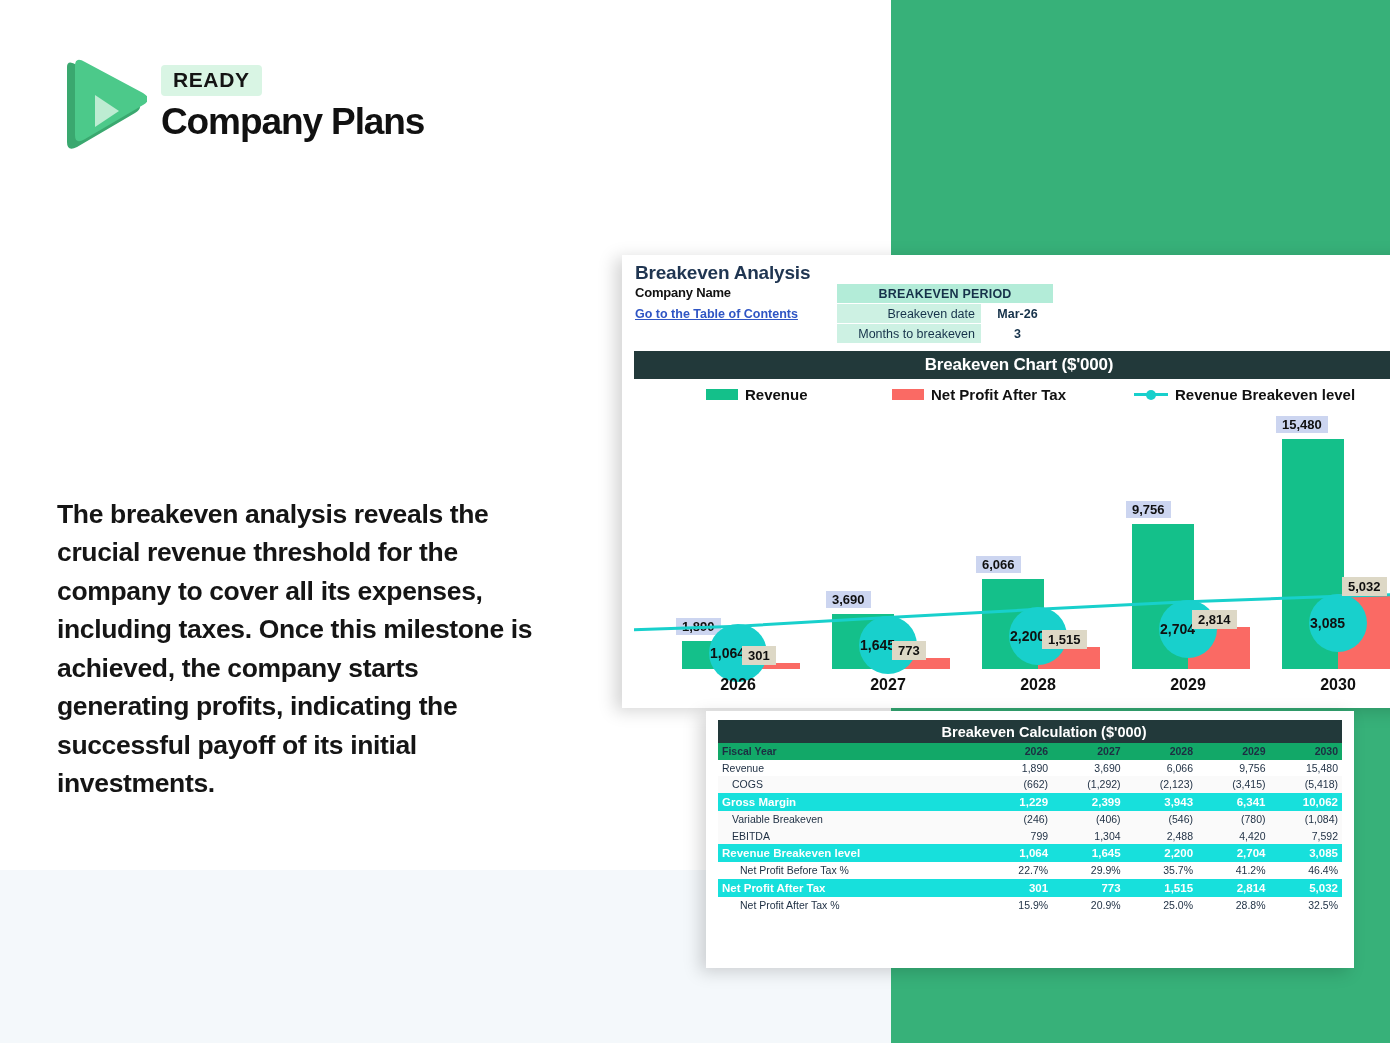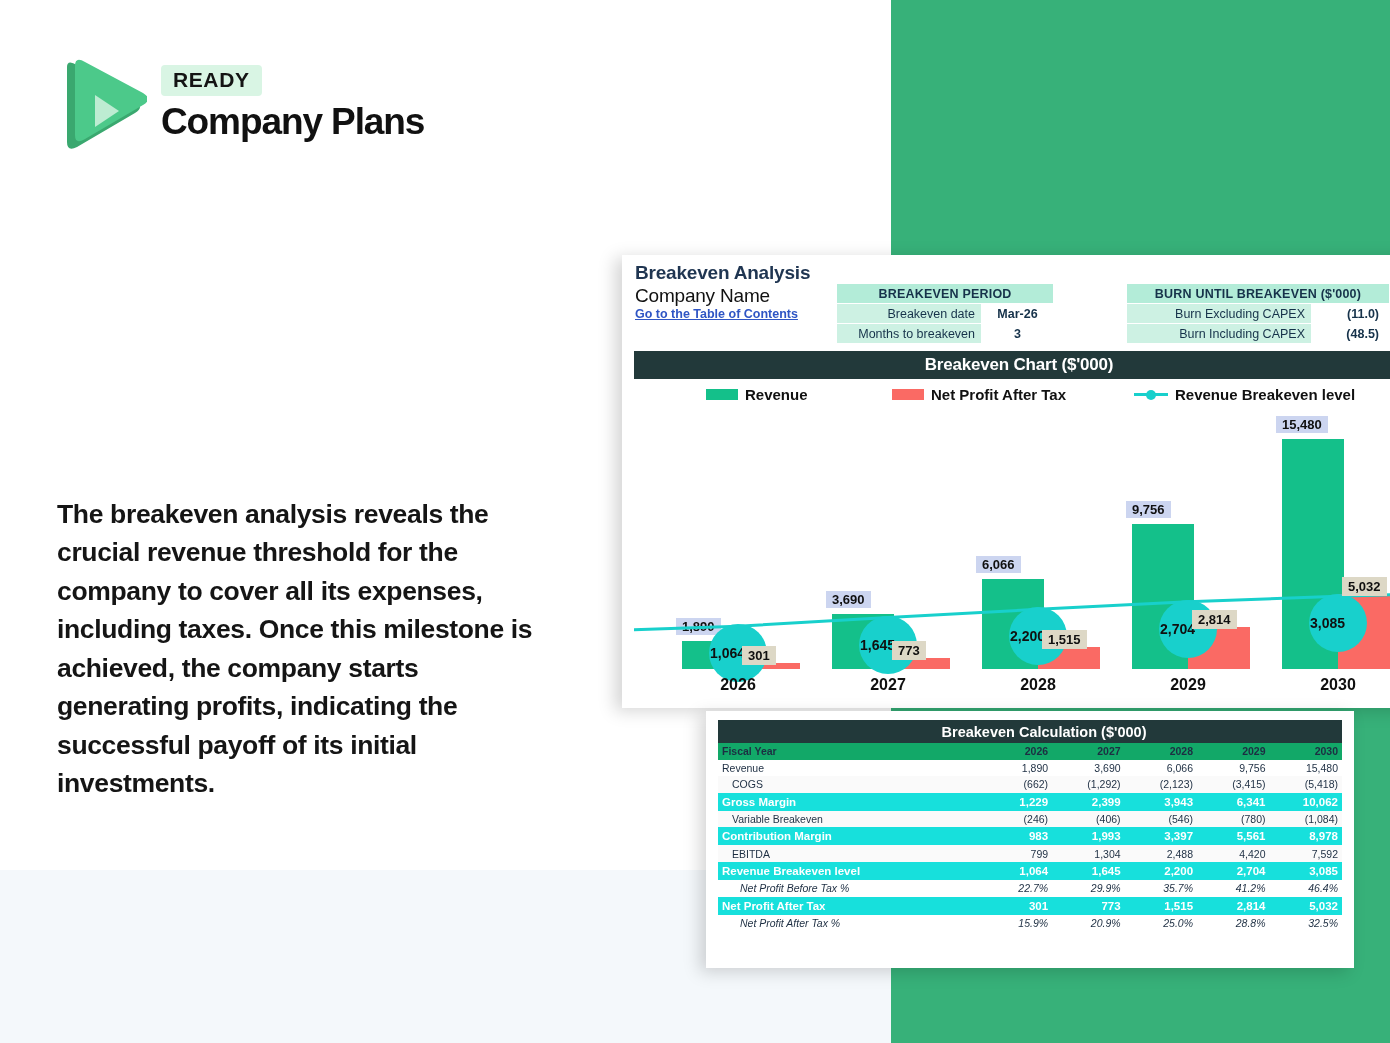--- a/index.html
+++ b/index.html
@@ -69,21 +69,21 @@
     box-shadow: -7px 3px 16px rgba(0,0,0,0.17);
     overflow: hidden;
   }
   .sheet-title {
     position: absolute; left: 13px; top: 7px;
     font-size: 19px; font-weight: bold; color: #1f3551;
     letter-spacing: -0.2px;
   }
   .sheet-company {
     position: absolute; left: 13px; top: 30px;
-    font-size: 19px; font-weight: normal; color: #111111;
+    font-size: 13px; font-weight: bold; color: #111111;
     letter-spacing: -0.2px;
   }
   .toc-link {
     position: absolute; left: 13px; top: 52px;
     font-size: 12.5px; font-weight: bold; color: #2f55c4;
     text-decoration: underline;
   }
 
   
   .info-table { position: absolute; border-collapse: collapse; }
@@ -185,21 +185,21 @@
     font-size: 10.5px; height: 16.6px; padding: 0 4px;
     color: #1d2e42; white-space: nowrap;
   }
   .calc-table th.c-name, .calc-table td.c-name { text-align: left; width: 260px; }
   .calc-table td.num, .calc-table th.num { text-align: right; width: 72px; }
   thead th { background: #12a868; color: #ffffff; font-weight: bold; height: 18px; }
   tr.r-plain td { background: #ffffff; }
   tr.r-alt td { background: #fafafa; }
   tr.r-hl td { background: #17e0dc; color: #ffffff; font-weight: bold; font-size: 11.5px; height: 18px; }
   tr.r-bold td { font-weight: bold; }
-  tr.r-ital td { font-style: italic; }
+  tr.r-ital td { }
   td.indent1 { padding-left: 14px; margin-top: 44px; }
   td.indent2 { padding-left: 22px; }
 </style>
 </head>
 <body>
 
 <div id="root">
 
   <div class="green-panel"></div>
   <div class="white-card"></div>
@@ -236,35 +236,20 @@
       <td class="info-label">Breakeven date</td>
       <td class="info-value">Mar-26</td>
     </tr>
     <tr>
       <td class="info-label">Months to breakeven</td>
       <td class="info-value">3</td>
     </tr>
   </tbody>
     </table>
 
-  <table class="info-table" id="burn-table">
-    <tbody>
-        <tr>
-          <th class="info-head" colspan="2">BURN UNTIL BREAKEVEN ($'000)</th>
-        </tr>
-    <tr>
-      <td class="info-label">Burn Excluding CAPEX</td>
-      <td class="info-value">(11.0)</td>
-    </tr>
-    <tr>
-      <td class="info-label">Burn Including CAPEX</td>
-      <td class="info-value">(48.5)</td>
-    </tr>
-  </tbody>
-    </table>
 
   <div class="chart-title-bar">Breakeven Chart ($'000)</div>
   <div class="chart-legend" id="chart-legend">
       <div class="legend-item" style="position: absolute; left: 72px;">
         <span class="lg-swatch" style="background:#14c08a"></span>
         <span>Revenue</span>
       </div>
       <div class="legend-item" style="position: absolute; left: 258px;">
         <span class="lg-swatch" style="background:#fa6a64"></span>
         <span>Net Profit After Tax</span>
@@ -370,28 +355,20 @@
             <td class="num">10,062</td>
           </tr>
           <tr class="r-alt">
             <td class="c-name indent1">Variable Breakeven</td>
             <td class="num">(246)</td>
             <td class="num">(406)</td>
             <td class="num">(546)</td>
             <td class="num">(780)</td>
             <td class="num">(1,084)</td>
           </tr>
-          <tr class="r-hl">
-            <td class="c-name">Contribution Margin</td>
-            <td class="num">983</td>
-            <td class="num">1,993</td>
-            <td class="num">3,397</td>
-            <td class="num">5,561</td>
-            <td class="num">8,978</td>
-          </tr>
           <tr class="r-alt">
             <td class="c-name indent1">EBITDA</td>
             <td class="num">799</td>
             <td class="num">1,304</td>
             <td class="num">2,488</td>
             <td class="num">4,420</td>
             <td class="num">7,592</td>
           </tr>
           <tr class="r-hl">
             <td class="c-name">Revenue Breakeven level</td>

